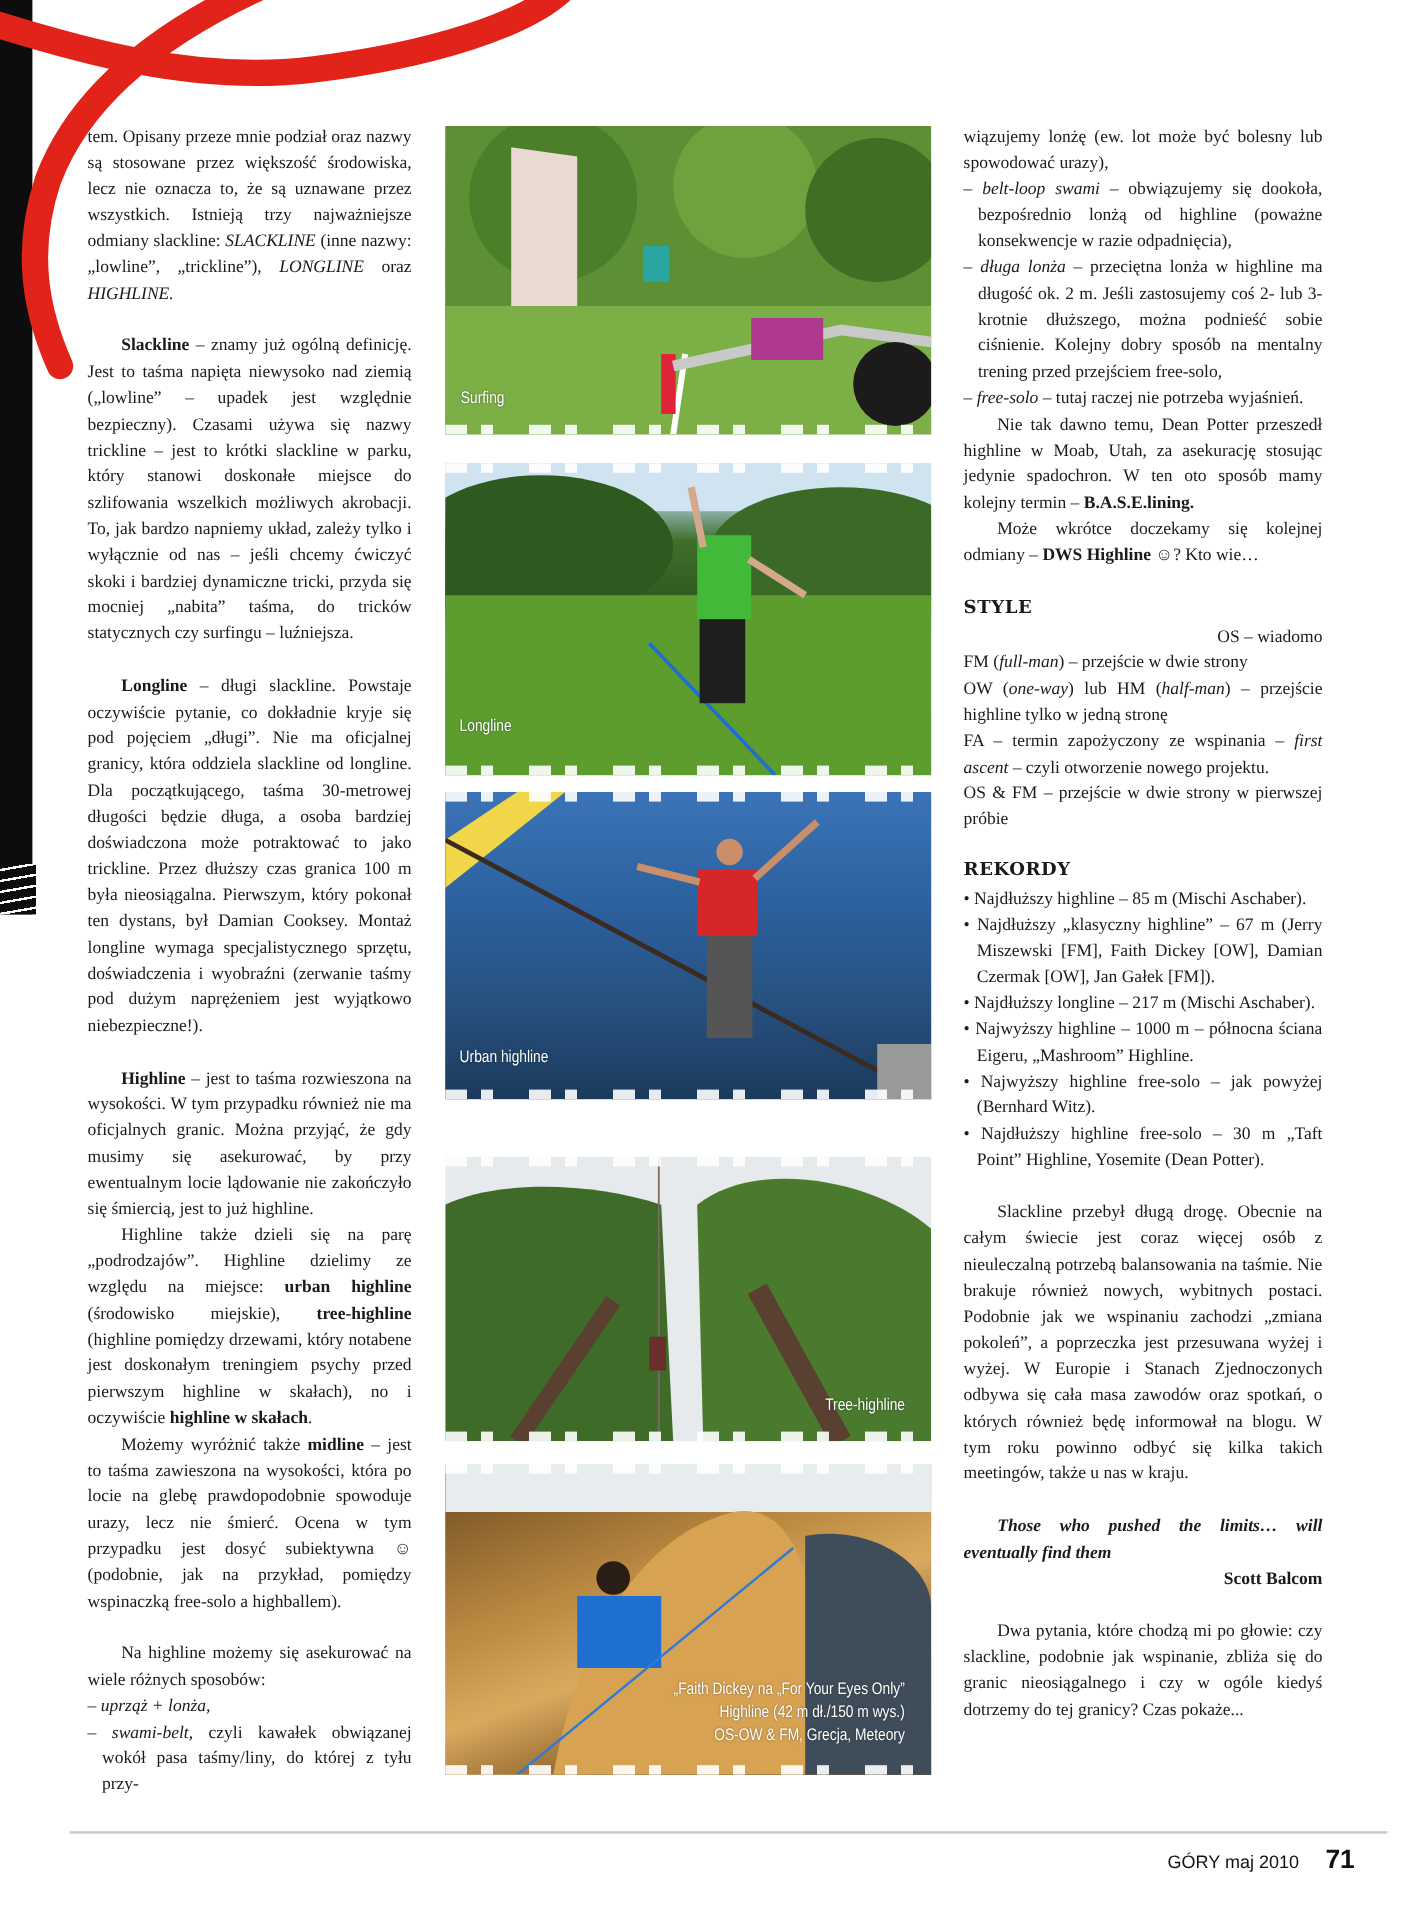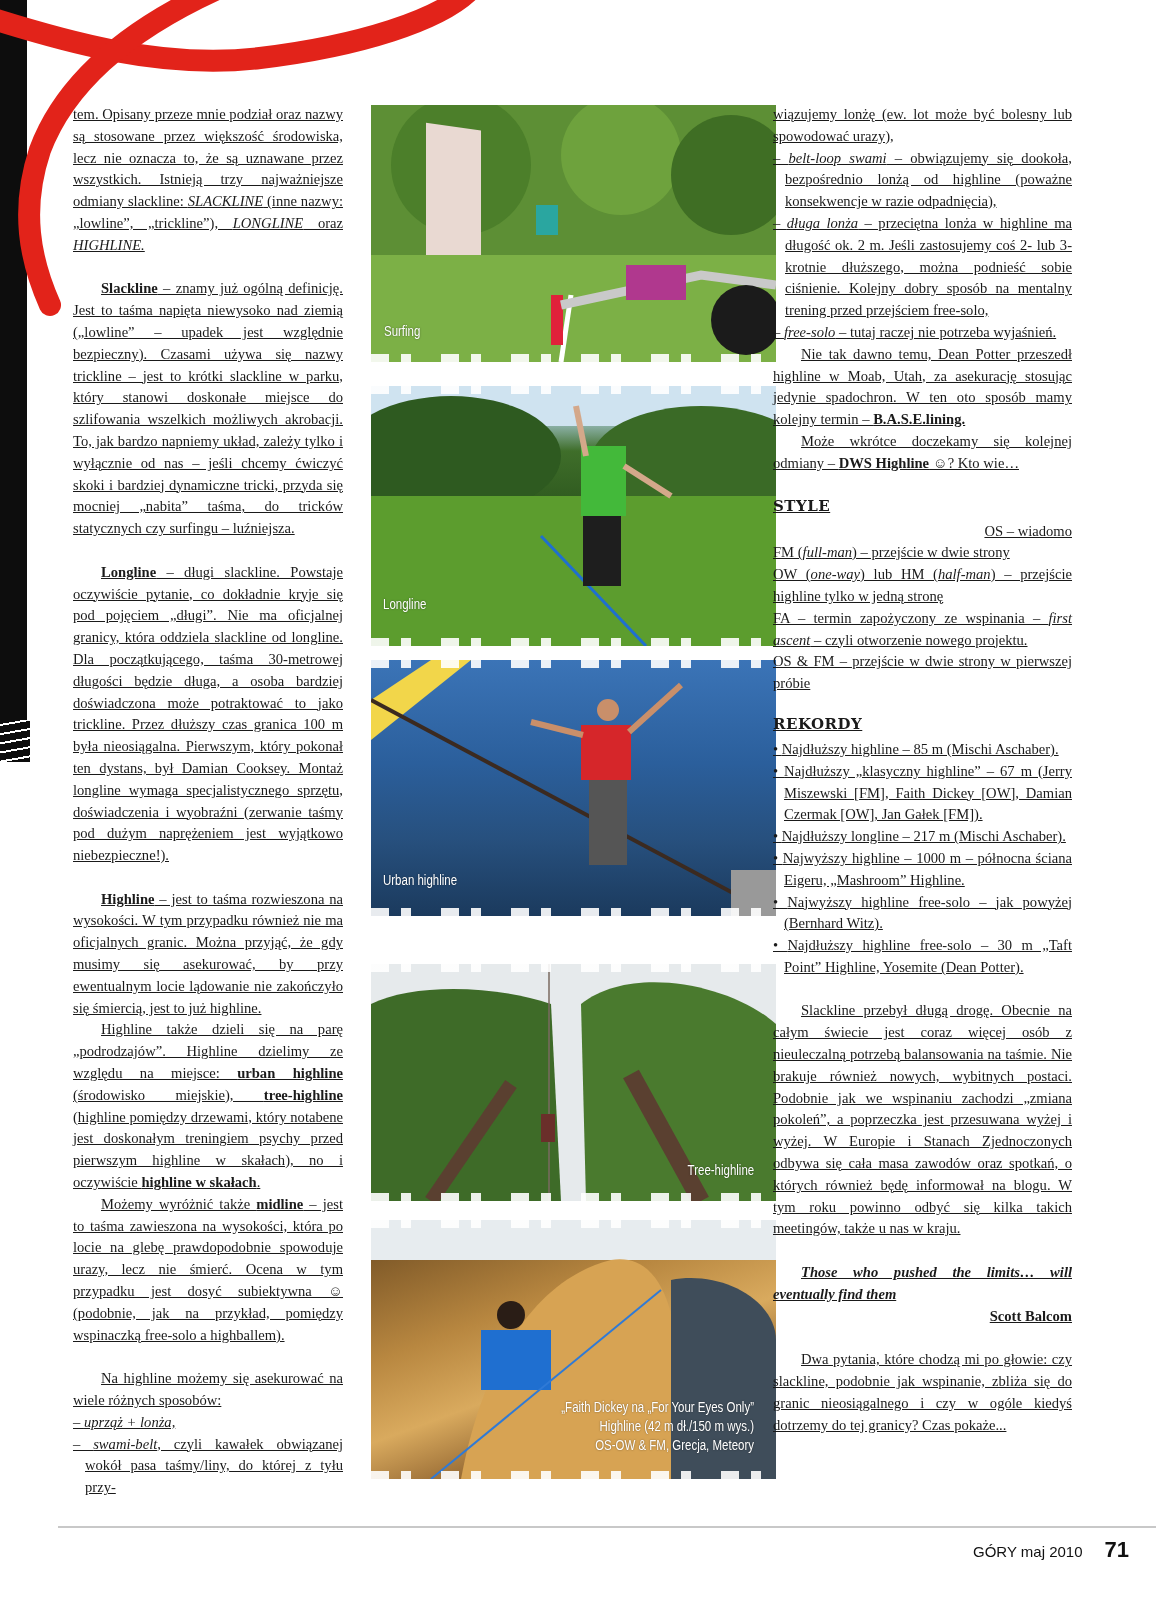--- a/index.html
+++ b/index.html
@@ -2,26 +2,26 @@
 <html><head>
 <meta charset="utf-8">
 <style>
   html, body { margin:0; padding:0; }
   body { width:1171px; height:1600px; position:relative; background:#ffffff; overflow:hidden;
          font-family:"Liberation Serif", "DejaVu Serif", serif; color:#1a1a1a; }
   .strip { position:absolute; left:0; top:0; width:27px; height:762px; background:#0d0d0d; }
   .strip-frayed { position:absolute; left:0; top:720px; width:30px; height:42px;
      background:repeating-linear-gradient(170deg,#0d0d0d 0 4px,#fff 4px 6px,#0d0d0d 6px 9px); }
   .swoosh { position:absolute; left:0; top:0; width:520px; height:320px; pointer-events:none; }
-  .col { position:absolute; font-size:14.6px; line-height:21.8px; text-align:justify;text-decoration:underline; }
+  .col { position:absolute; font-size:14.6px; line-height:21.8px; text-align:justify; }
   .col p { margin:0; }
   .col .ind { text-indent:28px; }
   .col .gap { height:21.8px; }
   .left { left:73px; top:104px; width:270px; }
-  .right { left:773px; top:104px; width:299px; }
+  .right { left:803px; top:104px; width:299px; }
   .hang { padding-left:12px; text-indent:-12px; }
   .section-title { font-family:"DejaVu Serif", serif; font-weight:900; font-size:15px; line-height:26px;
                    margin:10px 0 2px 0; letter-spacing:0.5px; }
   .bullet { padding-left:11px; text-indent:-11px; }
   .bullet::before { content:"• "; }
   .quote { font-weight:bold; font-style:italic; }
   .author { text-align:right; font-weight:bold; }
   .photo { position:absolute; left:371px; width:405px; overflow:hidden; }
   .photo .edge-top, .photo .edge-bot { position:absolute; left:0; right:0; height:8px;
      background:repeating-linear-gradient(90deg,#fff 0 18px,transparent 18px 30px,#fff 30px 40px,transparent 40px 70px); opacity:.9; }

